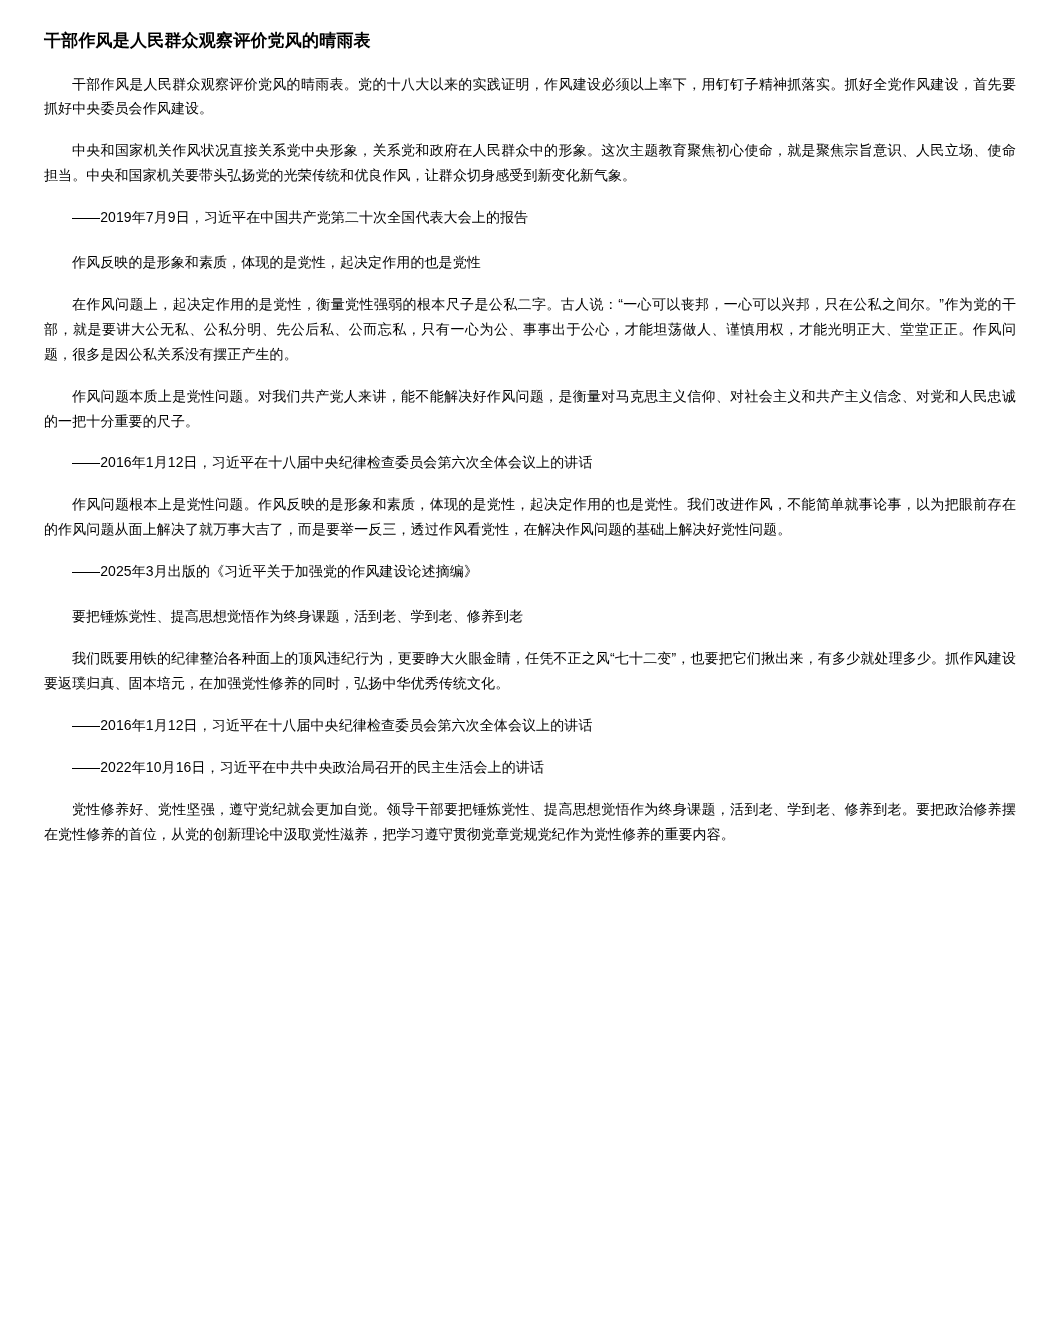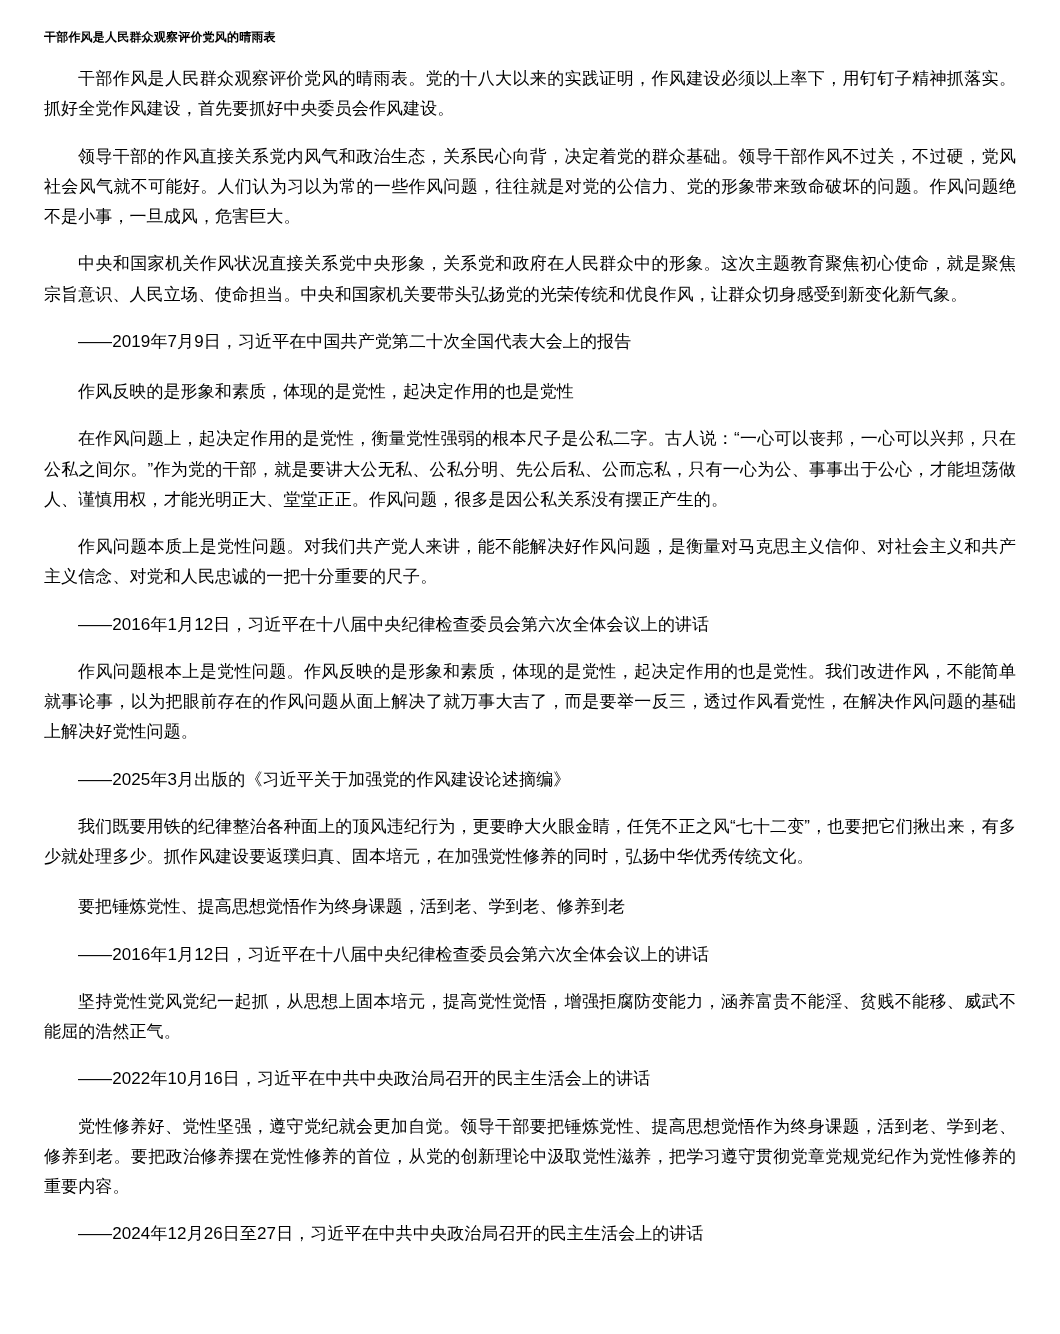--- a/index.html
+++ b/index.html
@@ -12,29 +12,29 @@
     min-height: 1334px;
     font-family: "Liberation Sans", "DejaVu Sans", sans-serif;
     color: #000000;
   }
   #doc {
     width: 1060px;
     box-sizing: border-box;
     padding: 28px 44px 20px 44px;
   }
   .doc-title {
-    font-size: 12px;
+    font-size: 17px;
     font-weight: bold;
     line-height: 1.5;
     margin: 0 0 18px 0;
     text-align: left;
     letter-spacing: 0.2px;
   }
   .para {
-    font-size: 17px;
+    font-size: 14px;
     line-height: 1.78;
     margin: 0 0 17px 0;
     text-align: justify;
     text-justify: inter-ideograph;
     letter-spacing: 0.1px;
   }
   .para.indent {
     text-indent: 2em;
   }
   .para.source {
@@ -46,30 +46,27 @@
   }
 </style>
 </head>
 <body>
 
 <div id="doc">
 
   <h1 class="doc-title">干部作风是人民群众观察评价党风的晴雨表</h1>
 
   <p class="para indent">干部作风是人民群众观察评价党风的晴雨表。党的十八大以来的实践证明，作风建设必须以上率下，用钉钉子精神抓落实。抓好全党作风建设，首先要抓好中央委员会作风建设。</p>
-  <p class="para indent">领导干部的作风直接关系党内风气和政治生态，关系民心向背，决定着党的群众基础。领导干部作风不过关，不过硬，党风社会风气就不可能好。人们认为习以为常的一些作风问题，往往就是对党的公信力、党的形象带来致命破坏的问题。作风问题绝不是小事，一旦成风，危害巨大。</p>
   <p class="para indent">中央和国家机关作风状况直接关系党中央形象，关系党和政府在人民群众中的形象。这次主题教育聚焦初心使命，就是聚焦宗旨意识、人民立场、使命担当。中央和国家机关要带头弘扬党的光荣传统和优良作风，让群众切身感受到新变化新气象。</p>
   <p class="para source">——2019年7月9日，习近平在中国共产党第二十次全国代表大会上的报告</p>
   <p class="para heading-line">作风反映的是形象和素质，体现的是党性，起决定作用的也是党性</p>
   <p class="para indent">在作风问题上，起决定作用的是党性，衡量党性强弱的根本尺子是公私二字。古人说：“一心可以丧邦，一心可以兴邦，只在公私之间尔。”作为党的干部，就是要讲大公无私、公私分明、先公后私、公而忘私，只有一心为公、事事出于公心，才能坦荡做人、谨慎用权，才能光明正大、堂堂正正。作风问题，很多是因公私关系没有摆正产生的。</p>
   <p class="para indent">作风问题本质上是党性问题。对我们共产党人来讲，能不能解决好作风问题，是衡量对马克思主义信仰、对社会主义和共产主义信念、对党和人民忠诚的一把十分重要的尺子。</p>
   <p class="para source">——2016年1月12日，习近平在十八届中央纪律检查委员会第六次全体会议上的讲话</p>
   <p class="para indent">作风问题根本上是党性问题。作风反映的是形象和素质，体现的是党性，起决定作用的也是党性。我们改进作风，不能简单就事论事，以为把眼前存在的作风问题从面上解决了就万事大吉了，而是要举一反三，透过作风看党性，在解决作风问题的基础上解决好党性问题。</p>
   <p class="para source">——2025年3月出版的《习近平关于加强党的作风建设论述摘编》</p>
+  <p class="para heading-line">要把锤炼党性、提高思想觉悟作为终身课题，活到老、学到老、修养到老</p>
   <p class="para indent">我们既要用铁的纪律整治各种面上的顶风违纪行为，更要睁大火眼金睛，任凭不正之风“七十二变”，也要把它们揪出来，有多少就处理多少。抓作风建设要返璞归真、固本培元，在加强党性修养的同时，弘扬中华优秀传统文化。</p>
-  <p class="para heading-line">要把锤炼党性、提高思想觉悟作为终身课题，活到老、学到老、修养到老</p>
   <p class="para source">——2016年1月12日，习近平在十八届中央纪律检查委员会第六次全体会议上的讲话</p>
-  <p class="para indent">坚持党性党风党纪一起抓，从思想上固本培元，提高党性觉悟，增强拒腐防变能力，涵养富贵不能淫、贫贱不能移、威武不能屈的浩然正气。</p>
   <p class="para source">——2022年10月16日，习近平在中共中央政治局召开的民主生活会上的讲话</p>
   <p class="para indent">党性修养好、党性坚强，遵守党纪就会更加自觉。领导干部要把锤炼党性、提高思想觉悟作为终身课题，活到老、学到老、修养到老。要把政治修养摆在党性修养的首位，从党的创新理论中汲取党性滋养，把学习遵守贯彻党章党规党纪作为党性修养的重要内容。</p>
-  <p class="para source">——2024年12月26日至27日，习近平在中共中央政治局召开的民主生活会上的讲话</p>
 
 </div>
 
 </body></html>

